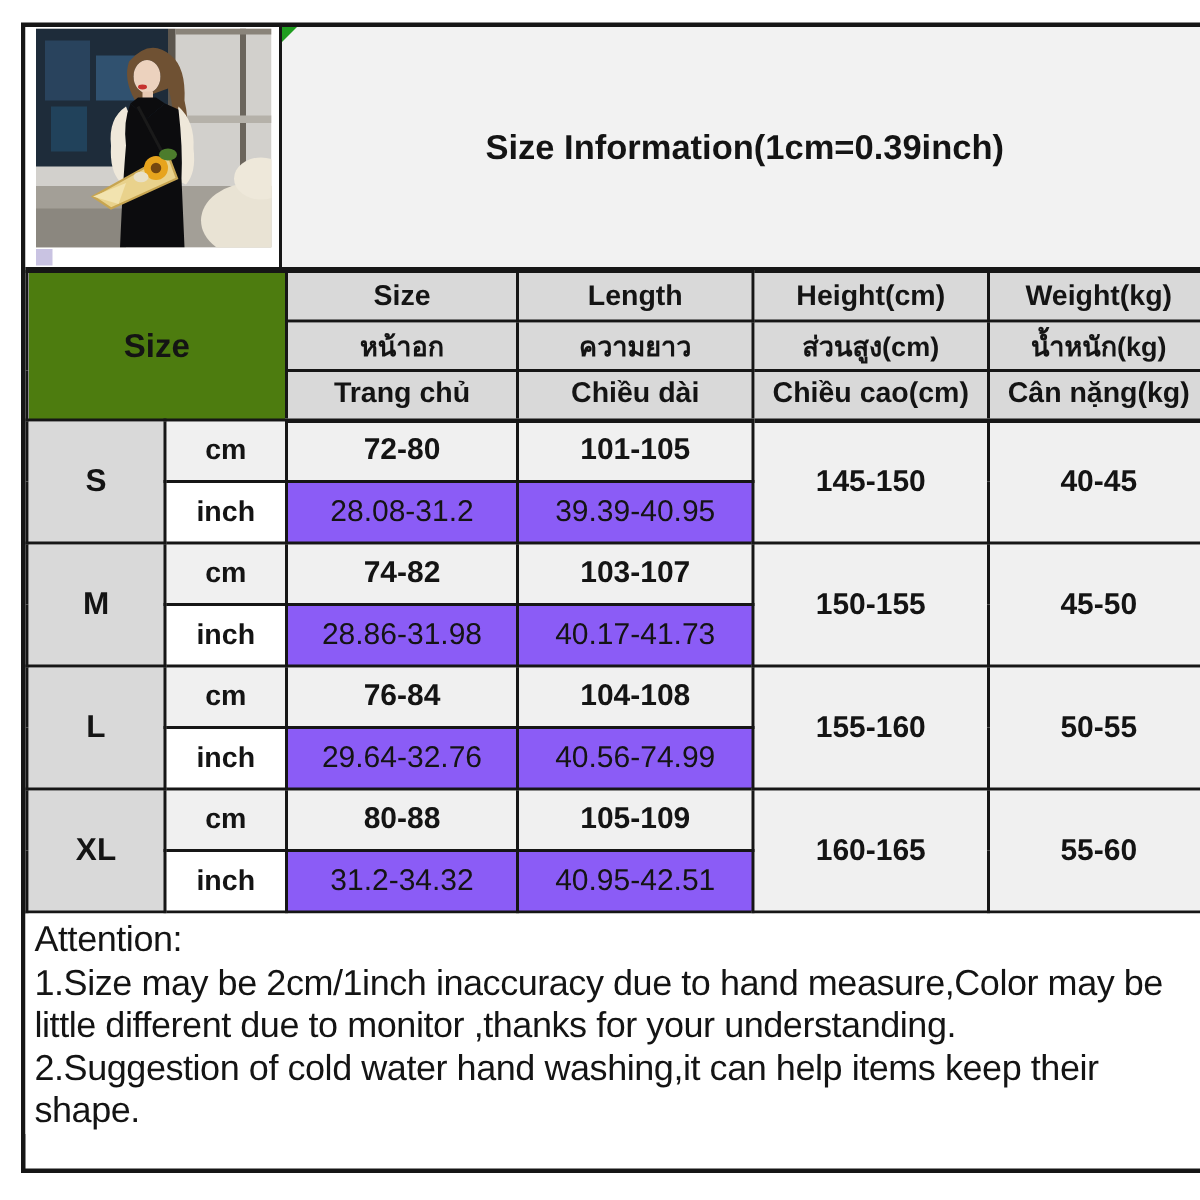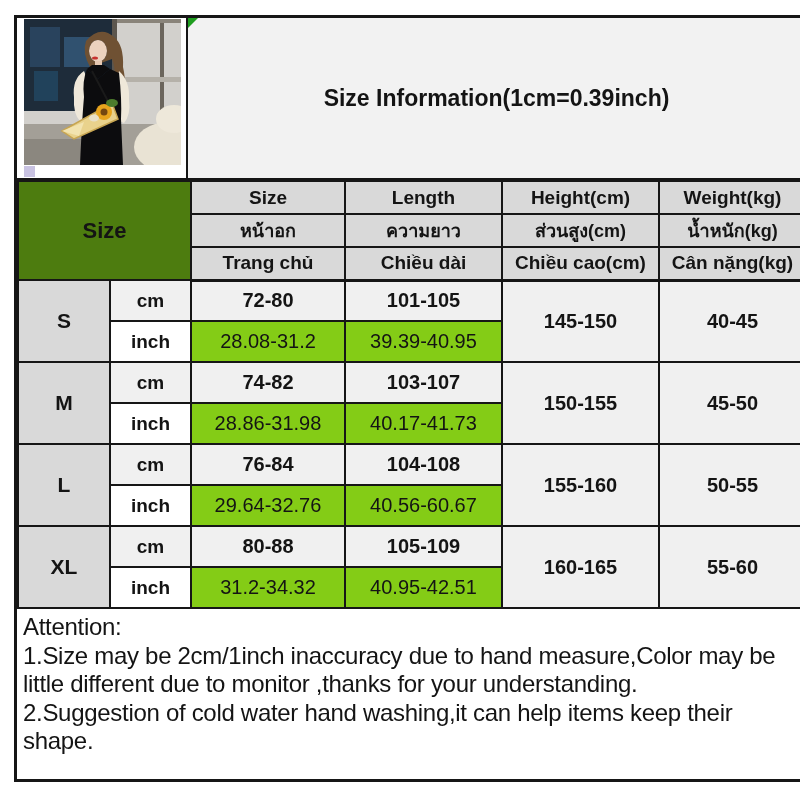--- a/index.html
+++ b/index.html
@@ -26,21 +26,21 @@
   table{border-collapse:collapse;table-layout:fixed;width:788px;}
   td{border:2px solid #161616;text-align:center;vertical-align:middle;
      padding:0;overflow:hidden;}
   tr.hrow{height:33px;}
   tr.drow{height:41px;}
   .c-sizehead{background:#4d7c0f;font-weight:bold;font-size:22px;}
   .hcell{background:#d9d9d9;font-weight:bold;font-size:19px;}
   .hcell-th{background:#d9d9d9;font-weight:bold;font-size:18px;}
   .c-sizeletter{background:#d9d9d9;font-weight:bold;font-size:21px;}
   .c-unit{font-weight:bold;font-size:19px;background:#fff;}
-  .c-val{font-size:20px;background:#84cc16;}
+  .c-val{font-size:20px;background:#8b5cf6;}
   .shade{background:#f0f0f0;}
   .bold{font-weight:bold;}
   tbody tr.group-start td{border-top:1px solid #0369a1;}
   thead tr:last-child td{border-bottom:3px solid #161616;}
 
   
   .attention{padding:4px 6px 0 6px;font-size:24px;line-height:28.5px;
              letter-spacing:-0.3px;background:#fff;}
   .attention div{white-space:normal;}
 </style>
@@ -169,21 +169,21 @@
         <td class="c-sizeletter" rowspan="2">L</td>
         <td class="c-unit shade">cm</td>
         <td class="c-val shade bold">76-84</td>
         <td class="c-val shade bold">104-108</td>
         <td class="c-val shade bold" rowspan="2">155-160</td>
         <td class="c-val shade bold" rowspan="2">50-55</td>
       </tr>
       <tr class="drow">
         <td class="c-unit">inch</td>
         <td class="c-val">29.64-32.76</td>
-        <td class="c-val">40.56-60.67</td>
+        <td class="c-val">40.56-74.99</td>
       </tr>
 
       <tr class="drow group-start">
         <td class="c-sizeletter" rowspan="2">XL</td>
         <td class="c-unit shade">cm</td>
         <td class="c-val shade bold">80-88</td>
         <td class="c-val shade bold">105-109</td>
         <td class="c-val shade bold" rowspan="2">160-165</td>
         <td class="c-val shade bold" rowspan="2">55-60</td>
       </tr>

